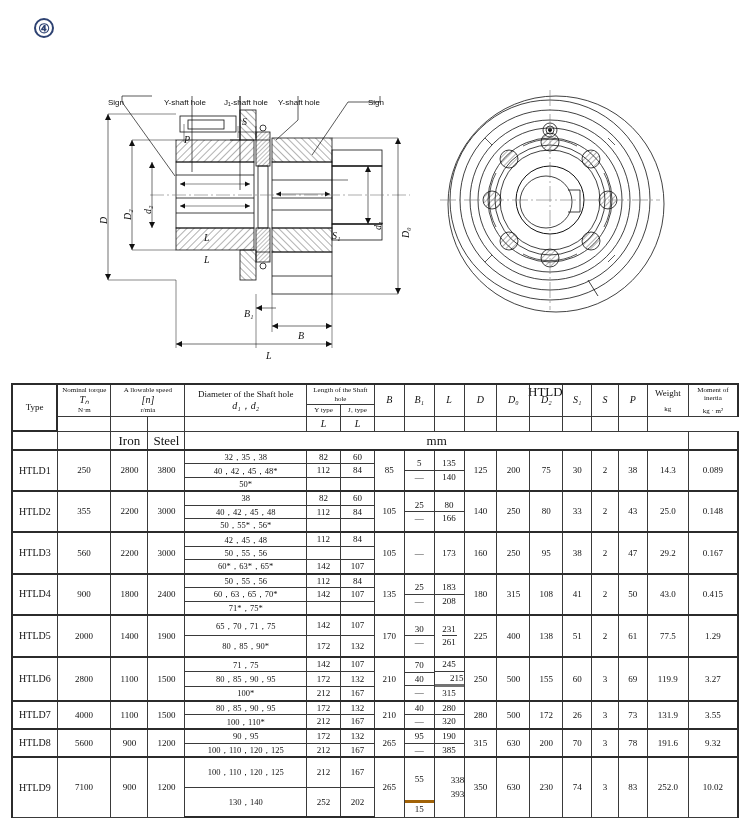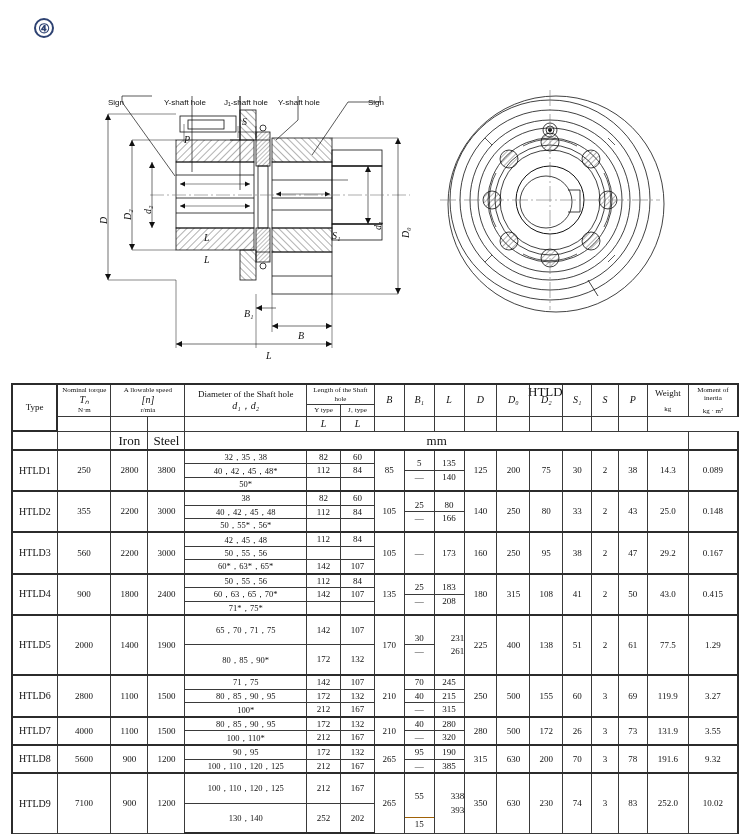--- a/index.html
+++ b/index.html
@@ -518,21 +518,21 @@
             <td class="numcell thick-top" rowspan="2">1400</td>
             <td class="numcell thick-top" rowspan="2">1900</td>
             <td class="dia thick-top">65，70，71，75</td>
             <td class="numcell thick-top">142</td>
             <td class="numcell thick-top">107</td>
             <td class="numcell thick-top" rowspan="2">170</td>
             <td class="numcell thick-top" rowspan="2" style="padding: 0px;">
               <div style="border-bottom:1px solid #3a3a3a;padding:1px 0;">30</div>
               <div style="border-bottom: none; padding: 1px 0px;">—</div>
             </td>
-            <td class="numcell thick-top" rowspan="2" style="padding: 16px;">
+            <td class="numcell thick-top" rowspan="2" style="padding: 7px;">
               <div style="border-bottom:1px solid #3a3a3a;padding:1px 0;">231</div>
               <div style="border-bottom: none; padding: 1px 0px;">261</div>
             </td>
             <td class="numcell thick-top" rowspan="2">225</td>
             <td class="numcell thick-top" rowspan="2">400</td>
             <td class="numcell thick-top" rowspan="2">138</td>
             <td class="numcell thick-top" rowspan="2">51</td>
             <td class="numcell thick-top" rowspan="2">2</td>
             <td class="numcell thick-top" rowspan="2">61</td>
             <td class="numcell thick-top" rowspan="2">77.5</td>
@@ -552,21 +552,21 @@
             <td class="numcell thick-top">142</td>
             <td class="numcell thick-top">107</td>
             <td class="numcell thick-top" rowspan="3">210</td>
             <td class="numcell thick-top" rowspan="3" style="padding: 0px;">
               <div style="border-bottom:1px solid #3a3a3a;padding:1px 0;">70</div>
               <div style="border-bottom:1px solid #3a3a3a;padding:1px 0;">40</div>
               <div style="border-bottom: none; padding: 1px 0px;">—</div>
             </td>
             <td class="numcell thick-top" rowspan="3" style="padding: 0px;">
               <div style="border-bottom:1px solid #3a3a3a;padding:1px 0;">245</div>
-              <div style="border-bottom:1px solid #737373;padding:1px 0;">215</div>
+              <div style="border-bottom:3px solid #737373;padding:1px 0;text-align:right;">215</div>
               <div style="border-bottom: none; padding: 1px 0px;">315</div>
             </td>
             <td class="numcell thick-top" rowspan="3">250</td>
             <td class="numcell thick-top" rowspan="3">500</td>
             <td class="numcell thick-top" rowspan="3">155</td>
             <td class="numcell thick-top" rowspan="3">60</td>
             <td class="numcell thick-top" rowspan="3">3</td>
             <td class="numcell thick-top" rowspan="3">69</td>
             <td class="numcell thick-top" rowspan="3">119.9</td>
             <td class="numcell thick-right thick-top" rowspan="3">3.27</td>
@@ -646,21 +646,21 @@
           <tr>
             <td class="rowtype thick-left thick-top" rowspan="2">HTLD9</td>
             <td class="numcell thick-top" rowspan="2">7100</td>
             <td class="numcell thick-top" rowspan="2">900</td>
             <td class="numcell thick-top" rowspan="2">1200</td>
             <td class="dia thick-top">100，110，120，125</td>
             <td class="numcell thick-top">212</td>
             <td class="numcell thick-top">167</td>
             <td class="numcell thick-top" rowspan="2">265</td>
             <td class="numcell thick-top" rowspan="2" style="padding: 0px;">
-              <div style="border-bottom:1px solid #a16207;padding:15px 0;">55</div>
+              <div style="border-bottom:3px solid #a16207;padding:15px 0;">55</div>
               <div style="border-bottom: none; padding: 1px 0px;">15</div>
             </td>
             <td class="numcell thick-top" rowspan="2" style="padding: 16px;">
               <div style="border-bottom:1px solid #3a3a3a;padding:1px 0;">338</div>
               <div style="border-bottom: none; padding: 1px 0px;">393</div>
             </td>
             <td class="numcell thick-top" rowspan="2">350</td>
             <td class="numcell thick-top" rowspan="2">630</td>
             <td class="numcell thick-top" rowspan="2">230</td>
             <td class="numcell thick-top" rowspan="2">74</td>

